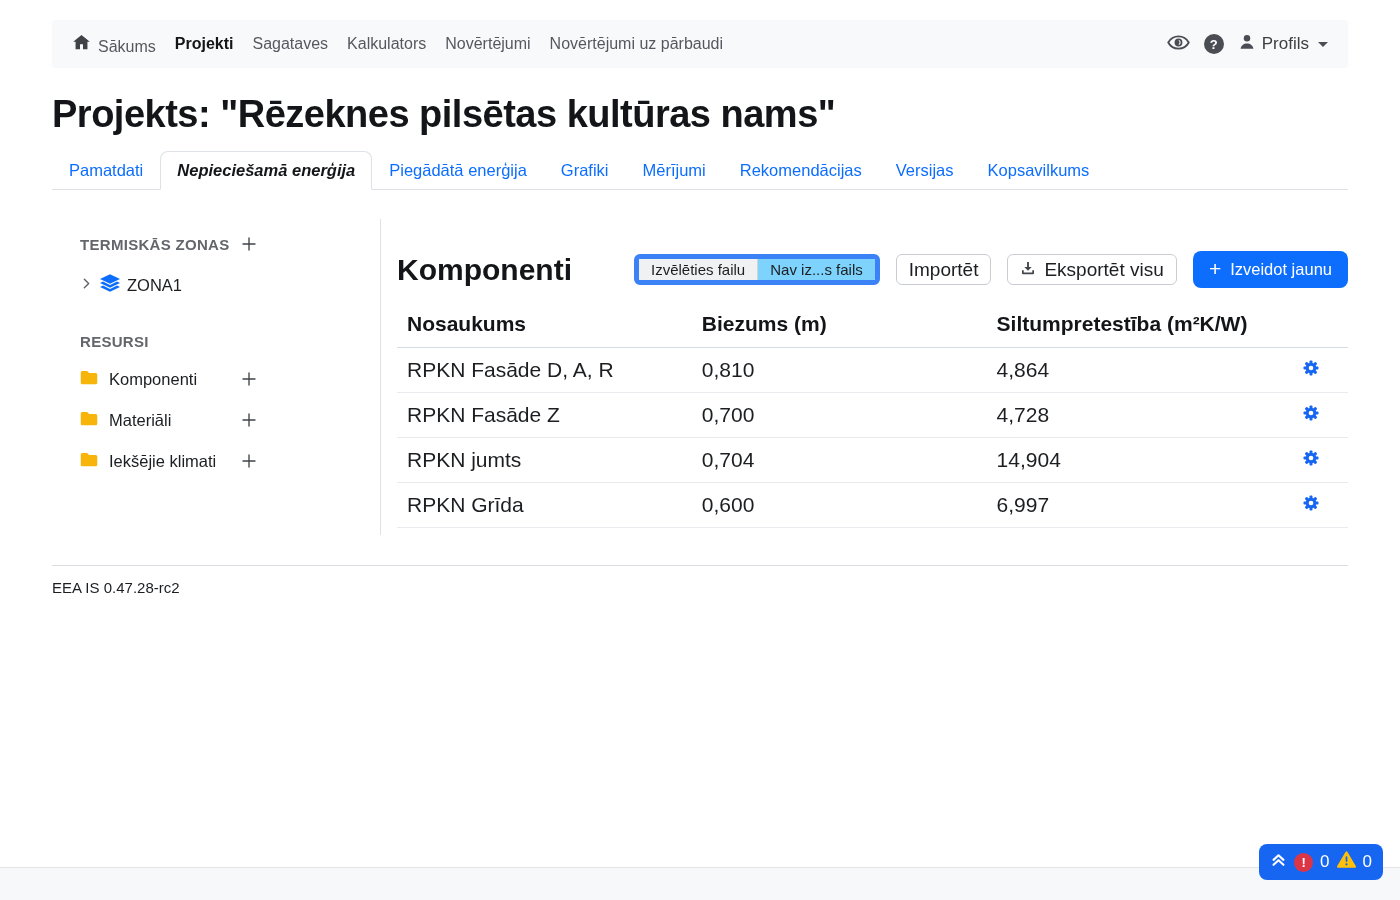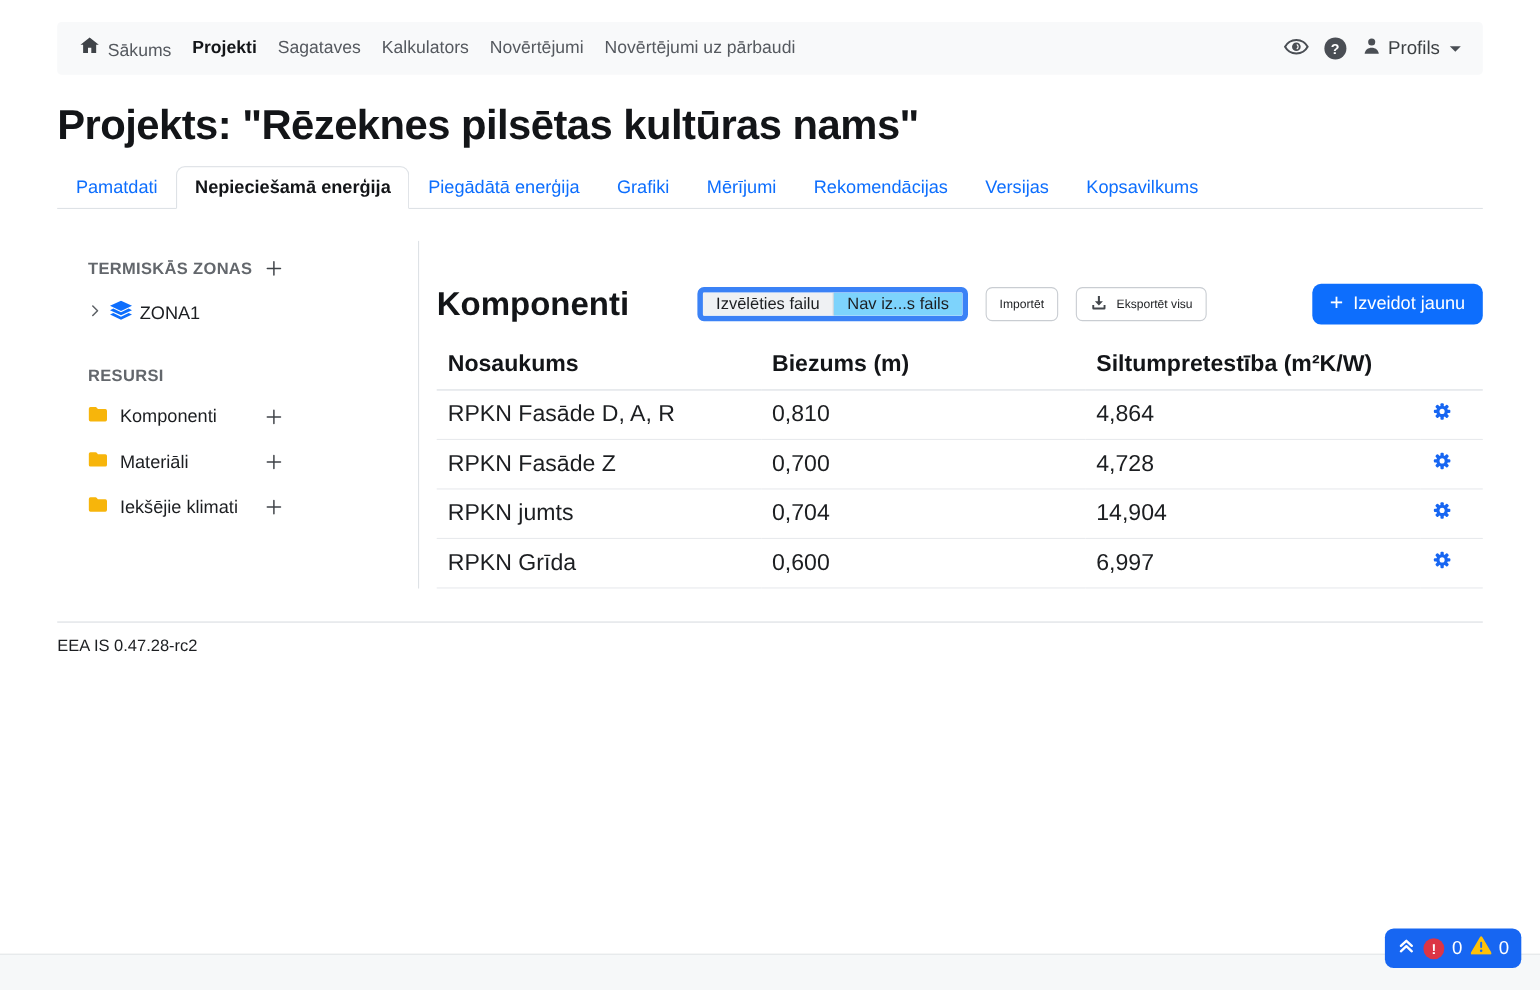--- a/index.html
+++ b/index.html
@@ -33,25 +33,25 @@
   }
 
   
   .tabs { margin:15px 52px 0; display:flex; border-bottom:1px solid #dee2e6; }
   .tab {
     padding:9px 16px; color:#0d6efd; cursor:pointer; white-space:nowrap;
     border:1px solid transparent; border-bottom:none; font-size:16.5px;
   }
   .tab.active {
     background:#fff; border-color:#dee2e6; margin-bottom:-1px; border-bottom:1px solid #fff;
-    border-radius:8px 8px 0 0; color:#131518; font-weight:700;
-  }
-
-  
-  .content { margin:29px 52px 0; display:flex; align-items:flex-end; }
+    border-radius:8px 8px 0 0; color:#131518; font-weight:700;font-style:italic;
+  }
+
+  
+  .content { margin:29px 52px 0; display:flex; align-items:center; }
   .sidebar { width:329px; flex:0 0 329px; border-right:1px solid #dee2e6; padding:16px 28px 62px; }
   .side-header { display:flex; align-items:center; width:178px; margin-top:0; }
   .side-header .hdr-txt { font-size:15px; font-weight:700; color:#63676c; letter-spacing:0.3px; }
   .side-header .plus { margin-left:auto; }
   .plus { display:flex; align-items:center; cursor:pointer; background:none; border:none; padding:0; }
   .zone-row { display:flex; align-items:center; gap:7px; margin-top:20px; height:24px; cursor:pointer; }
   .zone-label { font-size:16.5px; color:#1c1e21; }
   .resources-header { margin-top:36px; }
   .side-row { display:flex; align-items:center; width:178px; height:24px; margin-top:17px; }
   .side-row:first-of-type { margin-top:14px; }
@@ -64,21 +64,21 @@
 
   .file-group {
     display:flex; align-items:stretch; margin-left:62px; height:31px;
     border:5px solid #3b82f6; border-radius:6px; overflow:hidden; font-size:15px; cursor:pointer;
   }
   .file-btn { background:#eff1f3; border-right:1px solid #ced4da; padding:0 12px; display:flex; align-items:center; color:#1c1e21; }
   .file-val { background:#7dd3fc; padding:0 12px; display:flex; align-items:center; color:#1c1e21; }
 
   .btn-outline {
     height:31px; margin-left:16px; padding:0 12px; background:#fff;
-    border:1px solid #c9cdd2; border-radius:6px; font-size:11px; color:#1c1e21;
+    border:1px solid #c9cdd2; border-radius:6px; font-size:19px; color:#1c1e21;
     display:flex; align-items:center; gap:8px; cursor:pointer; font-family:inherit;
   }
   .btn-primary {
     margin-left:auto; height:37px; padding:0 16px; background:#0d6efd; border:none;
     border-radius:8px; color:#fff; font-size:16.5px; display:flex; align-items:center; gap:9px;
     cursor:pointer; font-family:inherit;
   }
   .btn-primary .plus-glyph { font-size:21px; font-weight:400; line-height:1; margin-top:-2px; }
 
   

